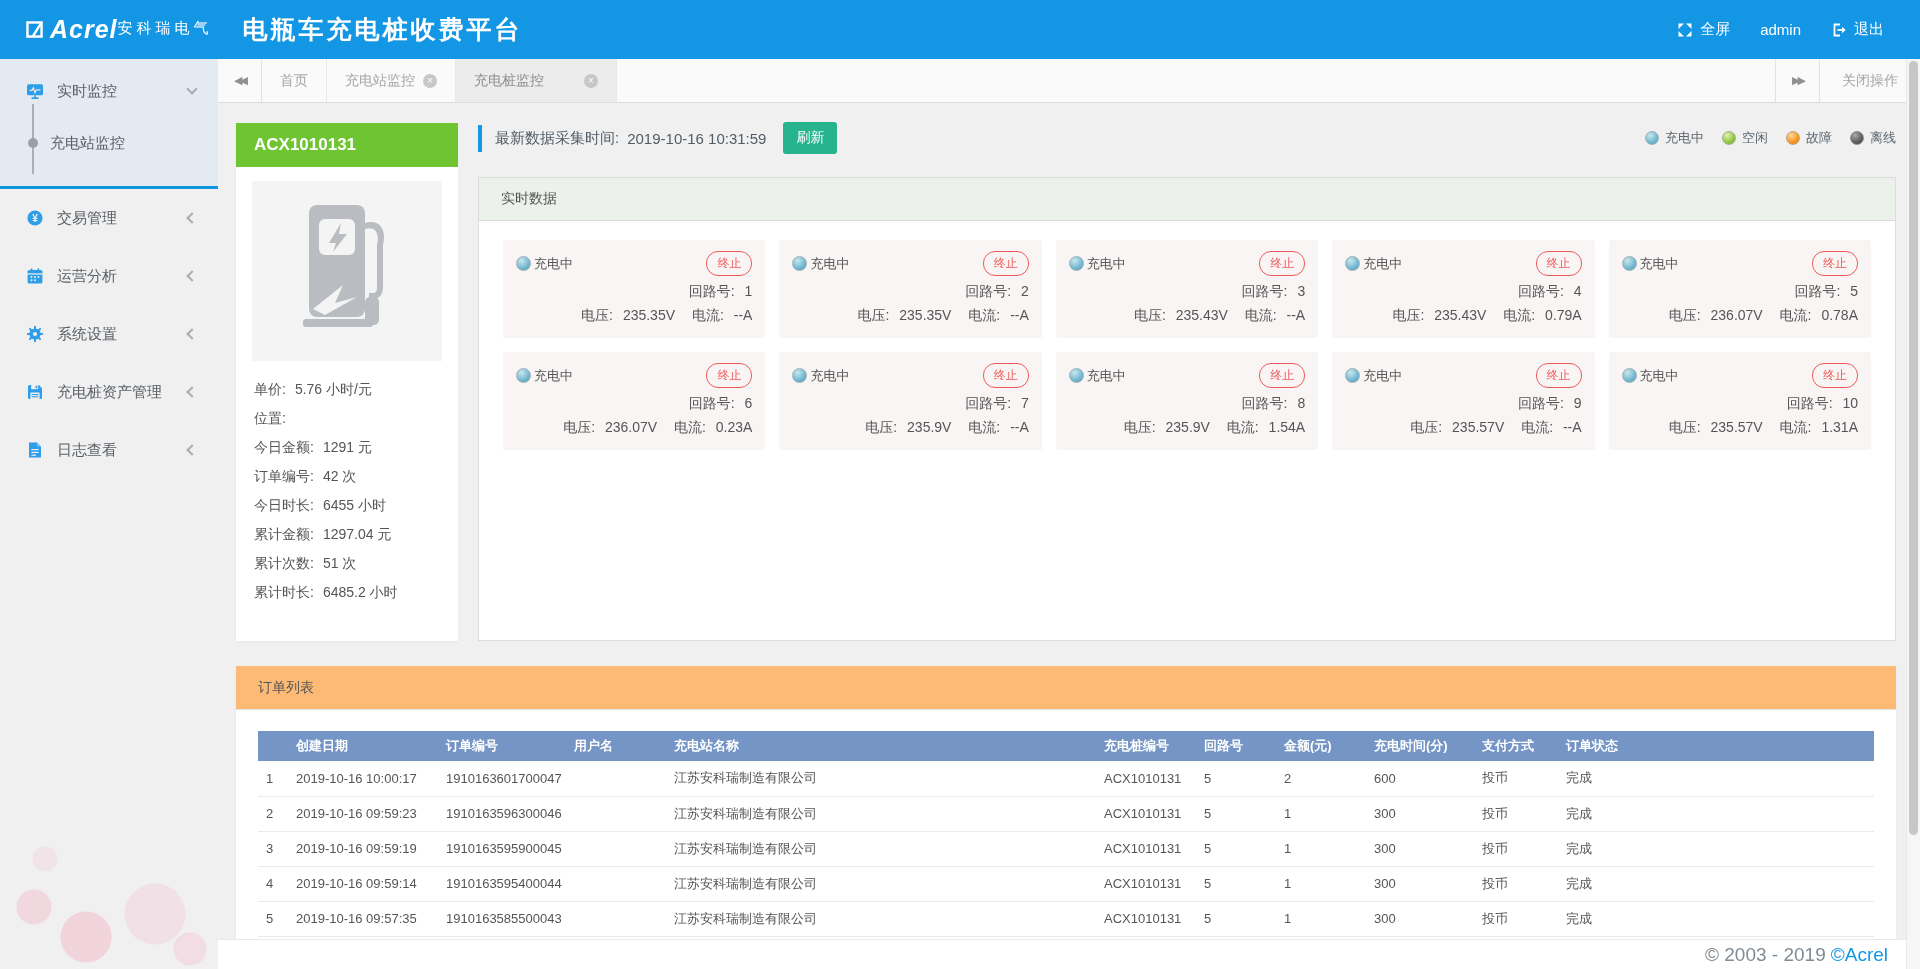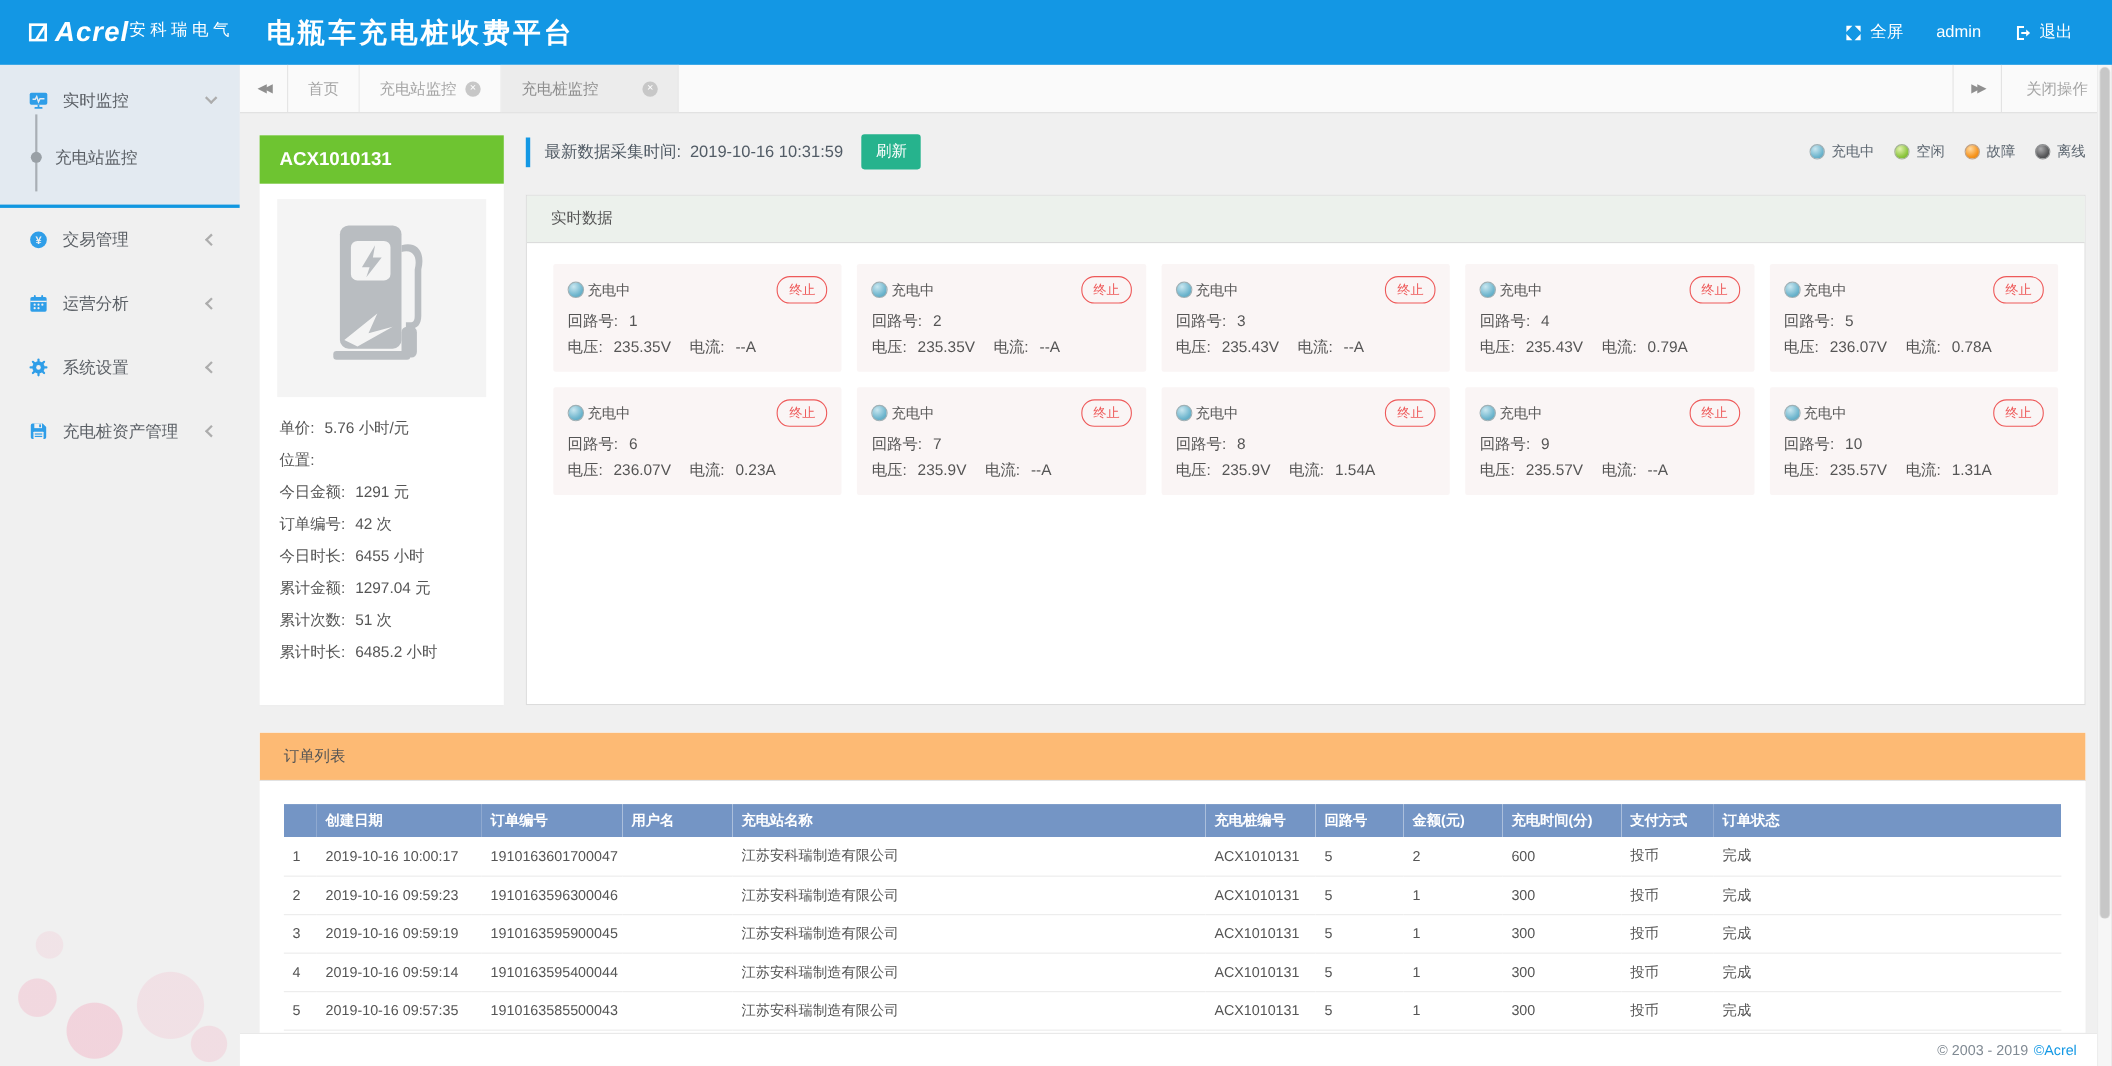--- a/index.html
+++ b/index.html
@@ -95,37 +95,37 @@
   .rt-panel-header { height:43px; background:#ecf1ec; border-bottom:1px solid #dcdcdc; display:flex;
     align-items:center; padding:0 22px; font-size:14px; color:#555; flex-shrink:0; }
   .rt-body { padding:19px 24px; display:grid; grid-template-columns:repeat(5,1fr); gap:14px; align-content:start; }
   .rt-card { background:#faf5f5; height:98px; padding:11px 13px 13px; display:flex; flex-direction:column;
     justify-content:space-between; border-radius:2px; }
   .rt-card-top { display:flex; align-items:center; gap:3px; }
   .rt-card-top .dot { width:15px; height:15px; }
   .rt-status { font-size:13px; color:#555; }
   .stop-btn { margin-left:auto; background:transparent; border:1px solid #ee5a5a; color:#ee5a5a;
     border-radius:12px; padding:3px 10px; font-size:12px; cursor:pointer; font-family:inherit; }
-  .rt-line { text-align:left; font-size:14px; color:#555; white-space:nowrap; }
+  .rt-line { text-align:right; font-size:14px; color:#555; white-space:nowrap; }
   .sp { margin-left:6px; } .gap { margin-left:13px; }
 
   
   .orders-panel { margin-top:25px; background:#fff; flex:1; min-height:0; overflow:hidden;
     box-shadow:0 1px 2px rgba(0,0,0,.04); }
   .orders-band { height:44px; background:#fdba74; border-bottom:1px solid #e2e2e2; display:flex;
     align-items:center; padding:0 22px; font-size:14px; color:#555; }
   .orders-table-wrap { padding:21px 22px 0; }
   table { width:100%; border-collapse:collapse; table-layout:fixed; font-size:13px; color:#555; }
   thead th { background:#7495c5; color:#fff; font-weight:bold; height:30px; text-align:left;
     padding:0 8px; font-size:13px; white-space:nowrap; overflow:hidden; }
   tbody td { height:35px; border-bottom:1px solid #ebebeb; padding:0 8px; white-space:nowrap; overflow:hidden; }
 
   
   .app-footer { height:30px; background:#fff; border-top:1px solid #e9e9e9; display:flex; align-items:center;
-    justify-content:flex-end; padding:0 32px; font-size:13px; color:#808a93; gap:5px; flex-shrink:0; }
+    justify-content:flex-end; padding:0 32px; font-size:19px; color:#808a93; gap:5px; flex-shrink:0; }
   .footer-brand { color:#1398e4; cursor:pointer; }
 
   
   .v-scrollbar { position:fixed; right:0; top:59px; bottom:0; width:14px; background:#f6f6f6;
     border-left:1px solid #e8e8e8; }
   .v-thumb { position:absolute; top:2px; left:2px; width:9px; height:85%; background:#c7c7c7; border-radius:5px; }
 </style>
 </head>
 <body>
 
@@ -235,20 +235,31 @@
         <rect x="5.2" y="2" width="7" height="4.2" fill="#f0f0f0"></rect>
         <rect x="9.6" y="2.8" width="1.7" height="2.6" fill="#2f9ee8"></rect>
         <rect x="4.4" y="9.4" width="9.2" height="6.6" rx="0.6" fill="#f0f0f0"></rect>
         <rect x="5.6" y="11" width="6.8" height="1.1" fill="#2f9ee8"></rect>
         <rect x="5.6" y="13.2" width="6.8" height="1.1" fill="#2f9ee8"></rect>
       </svg>
       <span>充电桩资产管理</span>
       <span class="chev left"></span>
     </div>
 
+    <div class="side-item">
+      <svg class="side-icon" viewBox="0 0 18 18">
+        <path d="M3 1.4 H11 L15 5.4 V16.6 H3 Z" fill="#2f9ee8"></path>
+        <path d="M11 1.4 L15 5.4 H11 Z" fill="#7cc4f2"></path>
+        <rect x="5.4" y="8" width="7.2" height="1.2" fill="#f0f0f0"></rect>
+        <rect x="5.4" y="10.8" width="7.2" height="1.2" fill="#f0f0f0"></rect>
+        <rect x="5.4" y="13.6" width="4.6" height="1.2" fill="#f0f0f0"></rect>
+      </svg>
+      <span>日志查看</span>
+      <span class="chev left"></span>
+    </div>
   </aside>
 
   <div class="main">
 
     <div class="tabbar">
       <div class="nav-btn left-edge">◀◀</div>
       <div class="tab">
         <span>首页</span>
       </div>
       <div class="tab">

